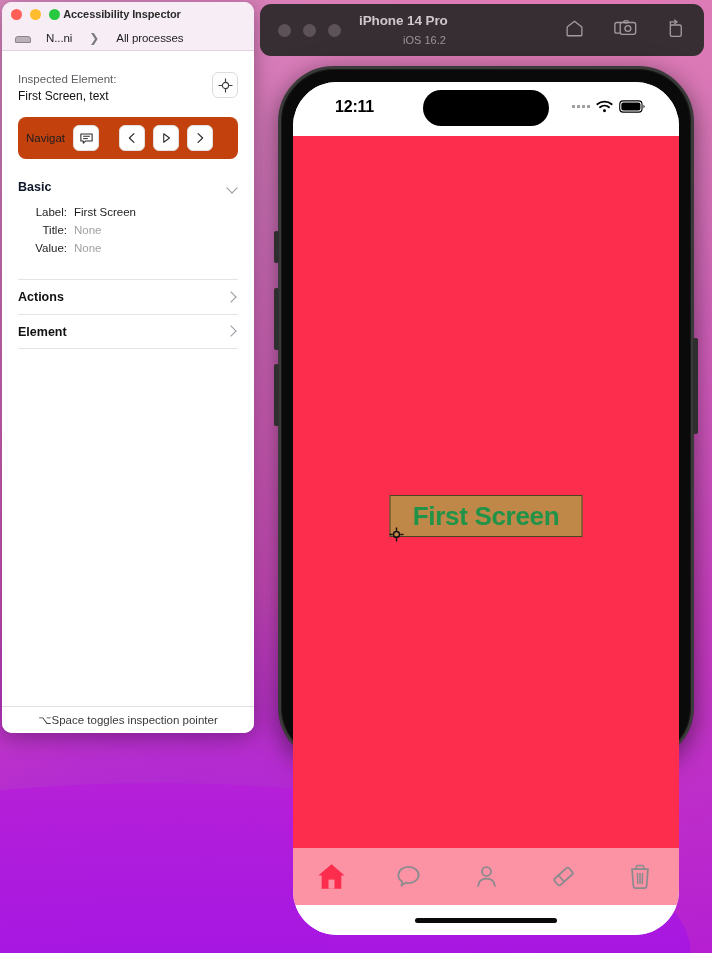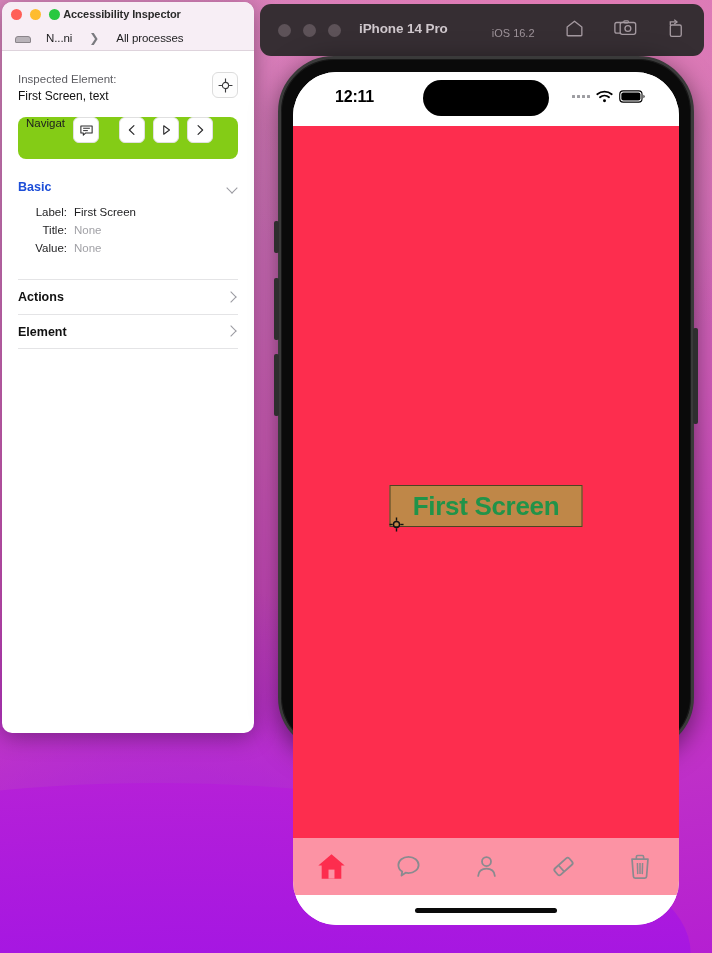--- a/index.html
+++ b/index.html
@@ -132,24 +132,25 @@
     border: 1px solid #dcdcdc;
     border-radius: 6px;
     background: #fdfdfd;
     display: flex; align-items: center; justify-content: center;
     flex: none;
     margin-top: 1px;
   }
 
   .nav-panel {
     margin-top: 12px;
-    background: #84cc16;
+    background: #c2410c;
     border-radius: 8px;
     height: 42px;
     display: flex;
+    align-items: center;
     padding: 0 8px;
     gap: 8px;
     overflow: hidden;
   }
   .nav-label {
     font-size: 11.5px;
     color: #1d1d1f;
     white-space: nowrap;
     overflow: hidden;
     flex: none;
@@ -167,21 +168,21 @@
 
   .section-basic {
     margin-top: 21px;
     display: flex;
     align-items: center;
     justify-content: space-between;
   }
   .section-title {
     font-size: 12.5px;
     font-weight: 700;
-    color: #1d4ed8;
+    color: #0f172a;
   }
   .chev-down {
     width: 11px; height: 7px;
     position: relative;
   }
   .chev-down::before {
     content: "";
     position: absolute;
     left: 1px; top: 0px;
     width: 7px; height: 7px;
@@ -259,30 +260,30 @@
     width: 444px;
     height: 52px;
     background: #362e33;
     border-radius: 11px;
     display: flex;
     align-items: center;
     padding: 0 18px 0 18px;
   }
   .sim-dots { display: flex; gap: 12px; margin-right: 18px; }
   .sim-dot { width: 13px; height: 13px; border-radius: 50%; background: #5d5258; }
-  .sim-titles { display: flex; line-height: 1.12; }
+  .sim-titles { display: flex; flex-direction: column; line-height: 1.12; }
   .sim-name { font-size: 13.5px; font-weight: 700; color: #cfc7cc; letter-spacing: -.1px; }
   .sim-os   { font-size: 11px; color: #9e939a; margin-top: 6px; padding-left: 44px; }
   .sim-actions { margin-left: auto; display: flex; align-items: center; gap: 29px; }
 
   
   .phone {
     position: absolute;
     left: 22px;
-    top: 54px;
+    top: 64px;
     width: 416px;
     height: 697px;
   }
   .phone-frame {
     position: absolute;
     inset: 0;
     background: #0a0a0a;
     border-radius: 56px;
     border: 3px solid #3a3a3a;
     box-shadow: 0 0 0 1px #1a1a1a inset, 0 6px 26px rgba(0,0,0,.5);
@@ -515,20 +516,23 @@
         <span class="chev-right"></span>
       </div>
       <div class="disc-row">
         <span class="disc-title">Element</span>
         <span class="chev-right"></span>
       </div>
     </div>
 
   </div>
 
+  <div class="statusbar">
+    <span>⌥Space toggles inspection pointer</span>
+  </div>
 </div>
 
 <div id="simulator">
 
   <div class="sim-chrome">
     <div class="sim-dots">
       <span class="sim-dot"></span>
       <span class="sim-dot"></span>
       <span class="sim-dot"></span>
     </div>

